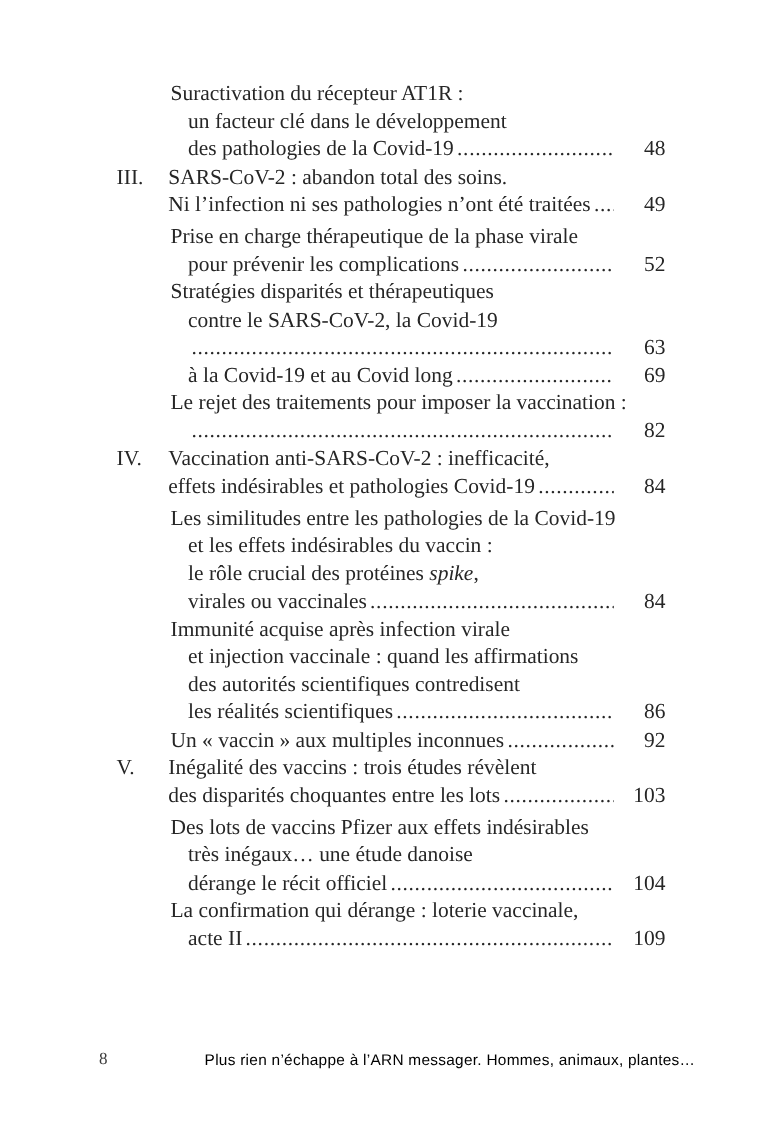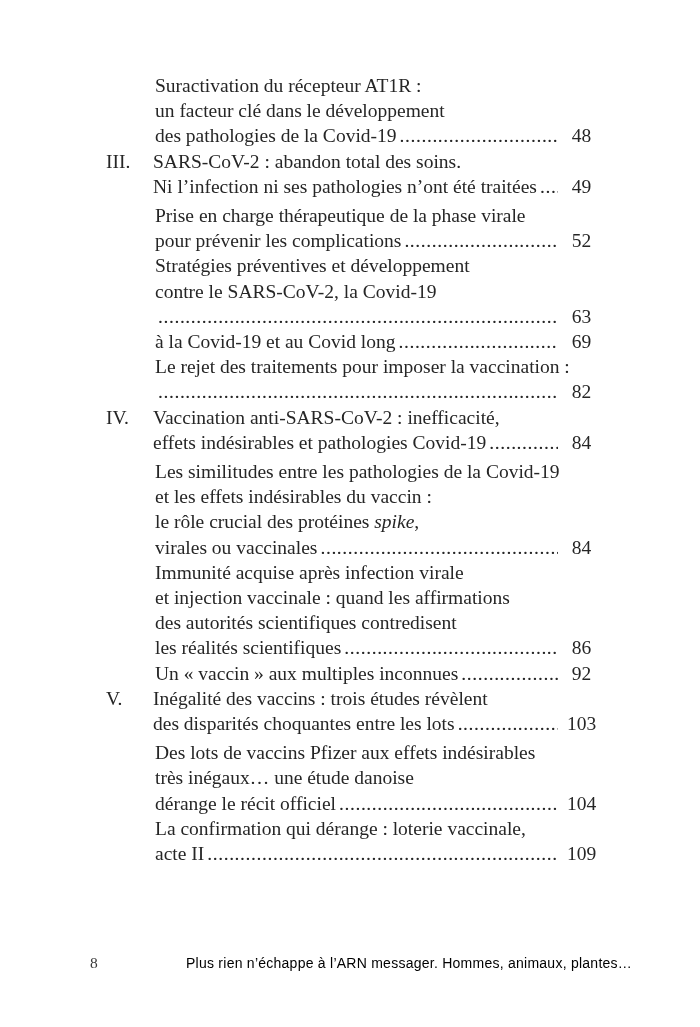--- a/index.html
+++ b/index.html
@@ -29,39 +29,39 @@
     position: relative;
     line-height: 25.2px;
     white-space: nowrap;
   }
   .line.has-page {
     display: flex;
     align-items: baseline;
   }
   .ind-chapter { margin-left: 0; }
   .ind-sub     { margin-left: 2px; }
-  .ind-cont    { margin-left: 2px; }
+  .ind-cont    { margin-left: 18px; }
   .txt { flex: 0 0 auto; }
   .txt .it { font-style: italic; }
   .numeral {
     position: absolute;
     left: -47px;
     width: 37px;
   }
   .dots {
     flex: 1 1 auto;
     overflow: hidden;
     min-width: 0;
     padding-left: 3px;
     letter-spacing: 0.6px;
     color: #262626;
   }
   .page-num {
     flex: 0 0 47px;
-    text-align: center;
+    text-align: right;
   }
   
   .footer-page-number {
     position: absolute;
     left: 90px;
     top: 954px;
     font-family: "Liberation Serif", serif;
     font-size: 15.5px;
     color: #3a3a3a;
   }
@@ -98,21 +98,21 @@
     </div>
     <div class="entry after-chapter">
       <div class="line ind-sub"><span class="txt">Prise en charge thérapeutique de la phase virale</span></div>
       <div class="line ind-cont has-page">
         <span class="txt">pour prévenir les complications</span>
         <span class="dots">........................................................................................................................</span>
         <span class="page-num">52</span>
       </div>
     </div>
     <div class="entry">
-      <div class="line ind-sub"><span class="txt">Stratégies préventives et développement</span></div>
+      <div class="line ind-sub"><span class="txt">Stratégies disparités et thérapeutiques</span></div>
       <div class="line ind-cont"><span class="txt">contre le SARS-CoV-2, la Covid-19</span></div>
       <div class="line ind-cont has-page">
         <span class="dots">........................................................................................................................</span>
         <span class="page-num">63</span>
       </div>
     </div>
     <div class="entry">
       <div class="line ind-cont has-page">
         <span class="txt">à la Covid-19 et au Covid long</span>
         <span class="dots">........................................................................................................................</span>

